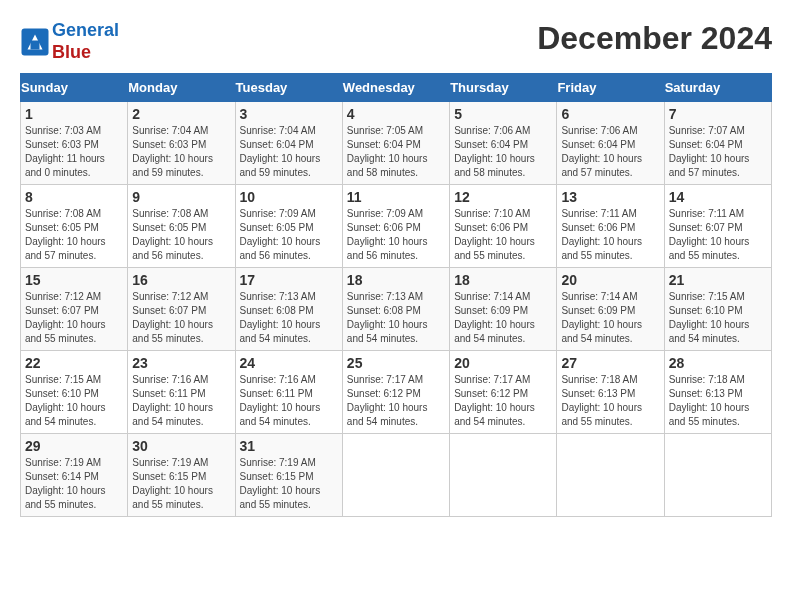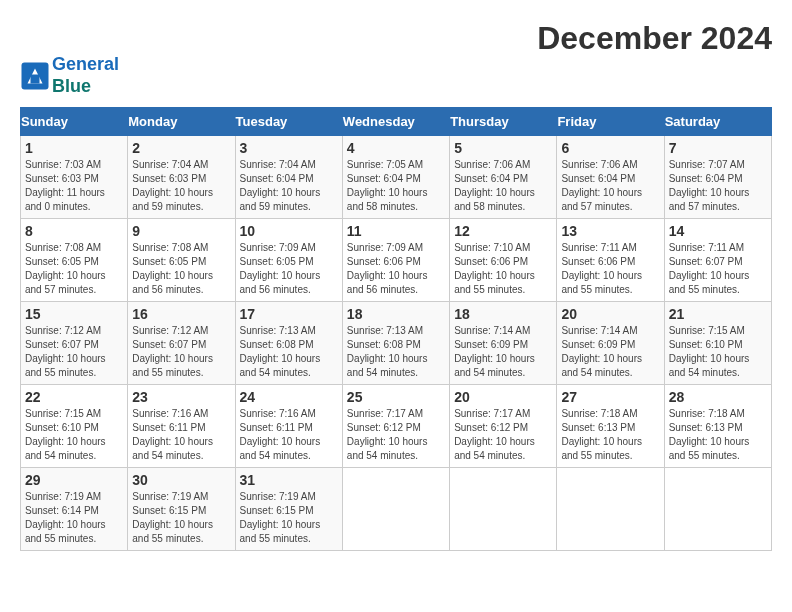--- a/index.html
+++ b/index.html
@@ -12,21 +12,20 @@
     }
     .header {
       display: flex;
       justify-content: space-between;
       align-items: flex-start;
       margin-bottom: 10px;
     }
     .logo {
       display: flex;
       align-items: center;
-      margin-top: 34px;
     }
     .logo-text {
       font-size: 18px;
       font-weight: bold;
       color: #333;
       line-height: 1.2;
     }
     .logo-text span {
       color: #1a6bba;
     }
@@ -93,21 +92,21 @@
 
 <div class="header">
   <div class="logo">
     <svg class="logo-icon" viewBox="0 0 40 40">
       <rect x="2" y="2" width="36" height="36" rx="4" fill="#1a6bba"></rect>
       <polygon points="10,30 20,10 30,30" fill="white"></polygon>
       <rect x="14" y="18" width="12" height="12" fill="#1a6bba"></rect>
     </svg>
     <div class="logo-text">
       <div><span>General</span></div>
-      <div><span style="color:#0f766e">Blue</span></div>
+      <div><span style="color:#b91c1c">Blue</span></div>
     </div>
   </div>
   <div class="title-block">
     <div class="month-title">December 2024</div>
   </div>
 </div>
 
 <table>
   <thead>
     <tr>

